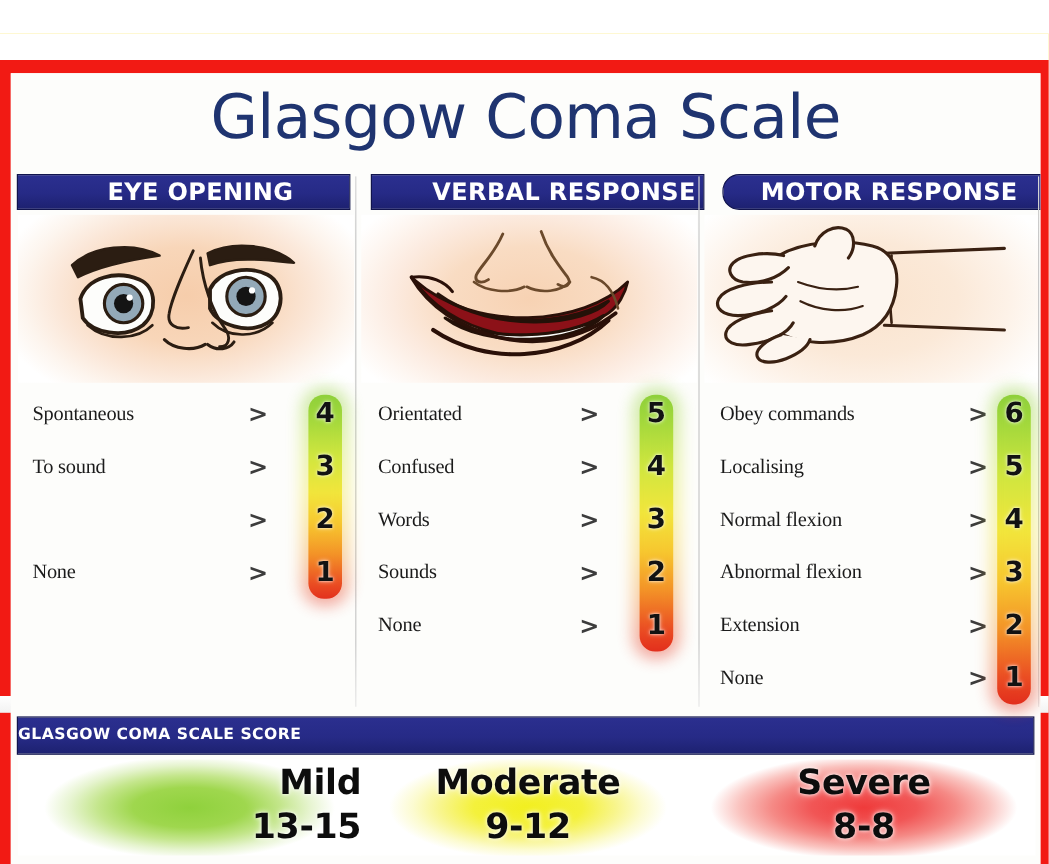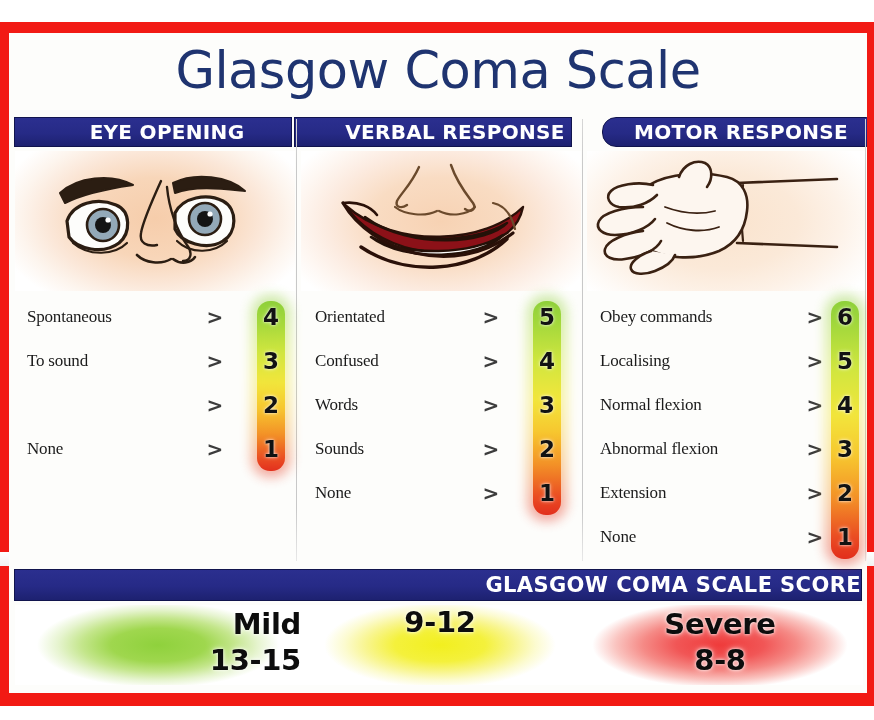--- a/index.html
+++ b/index.html
@@ -14,20 +14,21 @@
     font-family: "Liberation Sans", sans-serif;
   }
 
   
   #poster {
     position: relative;
     width: 874px;
     height: 566px;
     background: #fde047;
     box-sizing: border-box;
+    margin-top: 28px;
   }
   .edge-white-top {
     position: absolute; left: 0; top: 0; width: 874px; height: 22px;
     background: #ffffff;
   }
   .edge-white-bottom {
     position: absolute; left: 0; bottom: 0; width: 874px; height: 14px;
     background: linear-gradient(#ffffff, #f2f2f2);
   }
   .red-frame {
@@ -80,21 +81,21 @@
     font-family: "DejaVu Sans", sans-serif;
     font-size: 20px;
     font-weight: 700;
     letter-spacing: 0.3px;
     line-height: 28px;
     text-align: center;
     white-space: nowrap;
     overflow: hidden;
   }
   .hdr-eye    { left: 5px;   width: 278px; padding-left: 28px; }
-  .hdr-verbal { left: 285px; width: 278px; padding-left: 44px; }
+  .hdr-verbal { left: 300px; width: 278px; padding-left: 44px; }
   .hdr-motor  { left: 593px; width: 278px; border-radius: 14px; }
 
   
   .vdiv {
     position: absolute;
     top: 86px; width: 1px; height: 442px;
     background: linear-gradient(#d6d6d6, #c8c8c8 12%, #c8c8c8 88%, #e8e8e8);
   }
   .vdiv-1 { left: 287px; }
   .vdiv-2 { left: 573px; }
@@ -223,25 +224,25 @@
   
   .score-bar {
     position: absolute;
     left: 5px; top: 536px;
     width: 848px; height: 32px;
     background: linear-gradient(#2b2f8f, #262a86 55%, #1d2170);
     border: 1px solid #11144d;
     box-sizing: border-box;
     color: #ffffff;
     font-family: "DejaVu Sans", sans-serif;
-    font-size: 21px;
+    font-size: 13px;
     font-weight: 700;
     letter-spacing: 0.4px;
     line-height: 30px;
-    text-align: right;
+    text-align: left;
     white-space: nowrap;
   }
   .sev-row {
     position: absolute;
     left: 0; top: 572px;
     width: 858px; height: 80px;
   }
   .sev {
     position: absolute;
     top: 0; width: 286px; height: 80px;
@@ -485,20 +486,21 @@
     <div class="score-bar">GLASGOW COMA SCALE SCORE</div>
 
     <div class="sev-row">
       <div class="sev sev-1">
         <div class="sev-blob blob-mild"></div>
         <div class="sev-txt sev-name">Mild</div>
         <div class="sev-txt sev-range">13-15</div>
       </div>
       <div class="sev sev-2">
         <div class="sev-blob blob-moderate"></div>
+        <div class="sev-txt sev-name">Moderate</div>
         <div class="sev-txt sev-range">9-12</div>
       </div>
       <div class="sev sev-3">
         <div class="sev-blob blob-severe"></div>
         <div class="sev-txt sev-name">Severe</div>
         <div class="sev-txt sev-range">8-8</div>
       </div>
     </div>
 
   </div>

